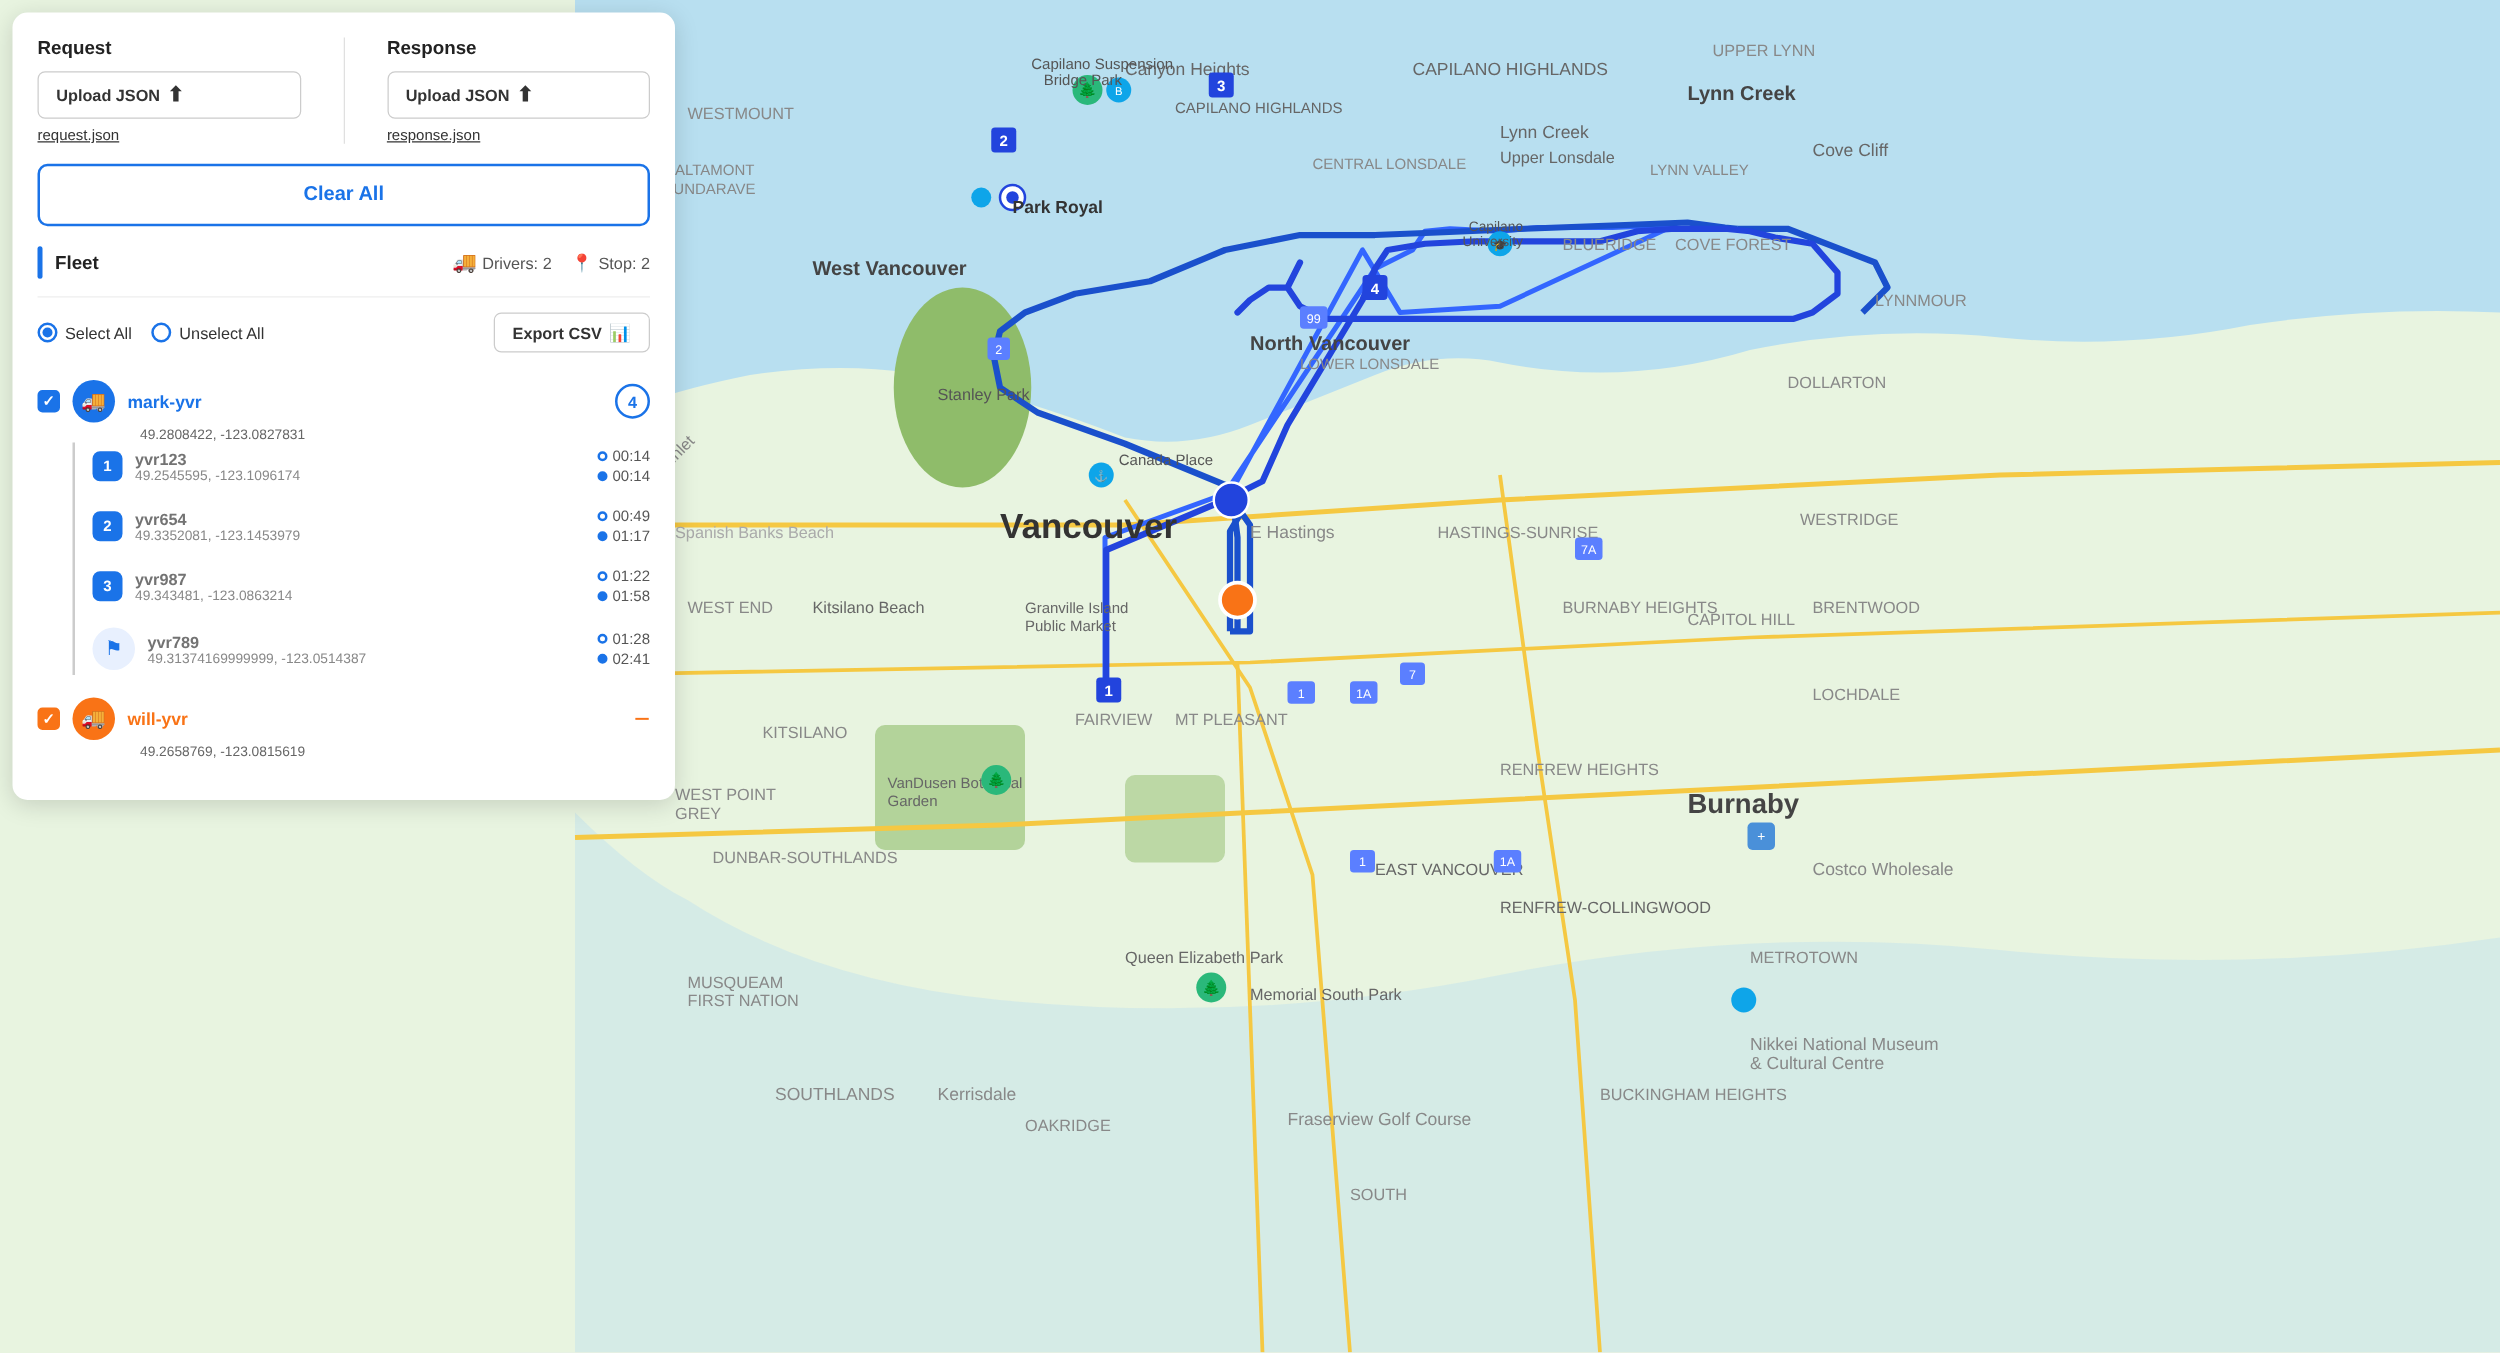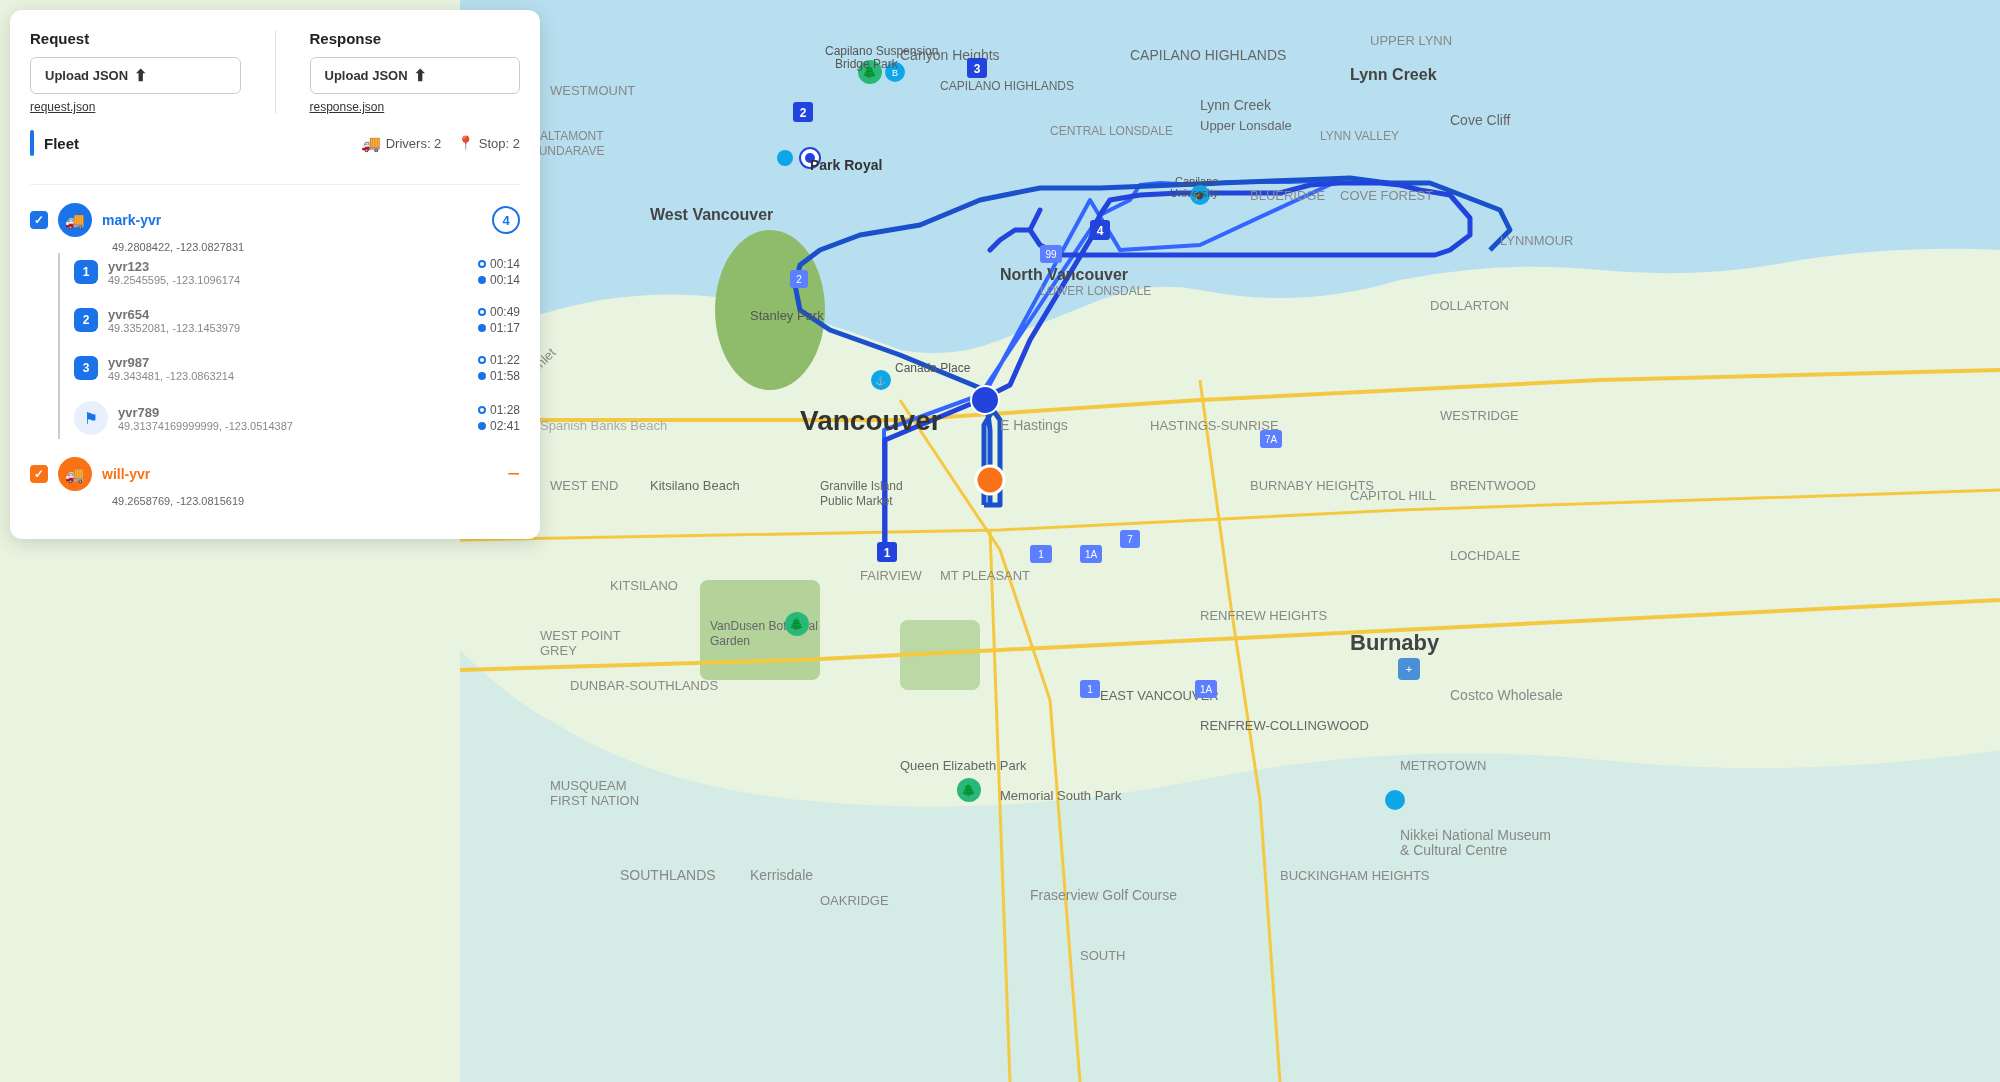--- a/index.html
+++ b/index.html
@@ -82,21 +82,21 @@
       padding: 14px;
       cursor: pointer;
       margin-bottom: 16px;
     }
 
     .fleet-row {
       display: flex;
       align-items: center;
       gap: 10px;
       margin-bottom: 12px;
-      padding-bottom: 28px;
+      padding-bottom: 14px;
       border-bottom: 1px solid #eee;
     }
 
     .fleet-label {
       font-size: 15px;
       font-weight: 600;
       color: #222;
       flex: 1;
     }
 
@@ -528,38 +528,53 @@
       <div class="section-label">Response</div>
       <button class="upload-btn">
         <span>Upload JSON</span>
         <span style="font-size:16px;">⬆</span>
       </button>
       <a class="file-link">response.json</a>
     </div>
   </div>
 
   
+  <button class="clear-all-btn">Clear All</button>
 
   
   <div class="fleet-row">
     <div style="width:4px;height:26px;background:#1a73e8;border-radius:2px;"></div>
     <span class="fleet-label">Fleet</span>
     <div class="fleet-meta">
       <div class="fleet-meta-item">
         <span style="font-size:16px;">🚚</span>
         <span>Drivers: 2</span>
       </div>
       <div class="fleet-meta-item">
         <span style="color:#1a73e8;font-size:14px;">📍</span>
         <span>Stop: 2</span>
       </div>
     </div>
   </div>
 
   
+  <div class="select-row">
+    <label class="radio-label">
+      <div class="radio-dot selected"></div>
+      <span>Select All</span>
+    </label>
+    <label class="radio-label">
+      <div class="radio-dot"></div>
+      <span>Unselect All</span>
+    </label>
+    <button class="export-btn">
+      <span>Export CSV</span>
+      <span style="font-size:14px;">📊</span>
+    </button>
+  </div>
 
   
   <div class="driver-item">
     <div class="driver-header">
       <div class="checkbox"></div>
       <div class="driver-icon">
         <span style="color:white;font-size:16px;">🚚</span>
       </div>
       <span class="driver-name">mark-yvr</span>
       <div class="driver-stop-badge">4</div>

